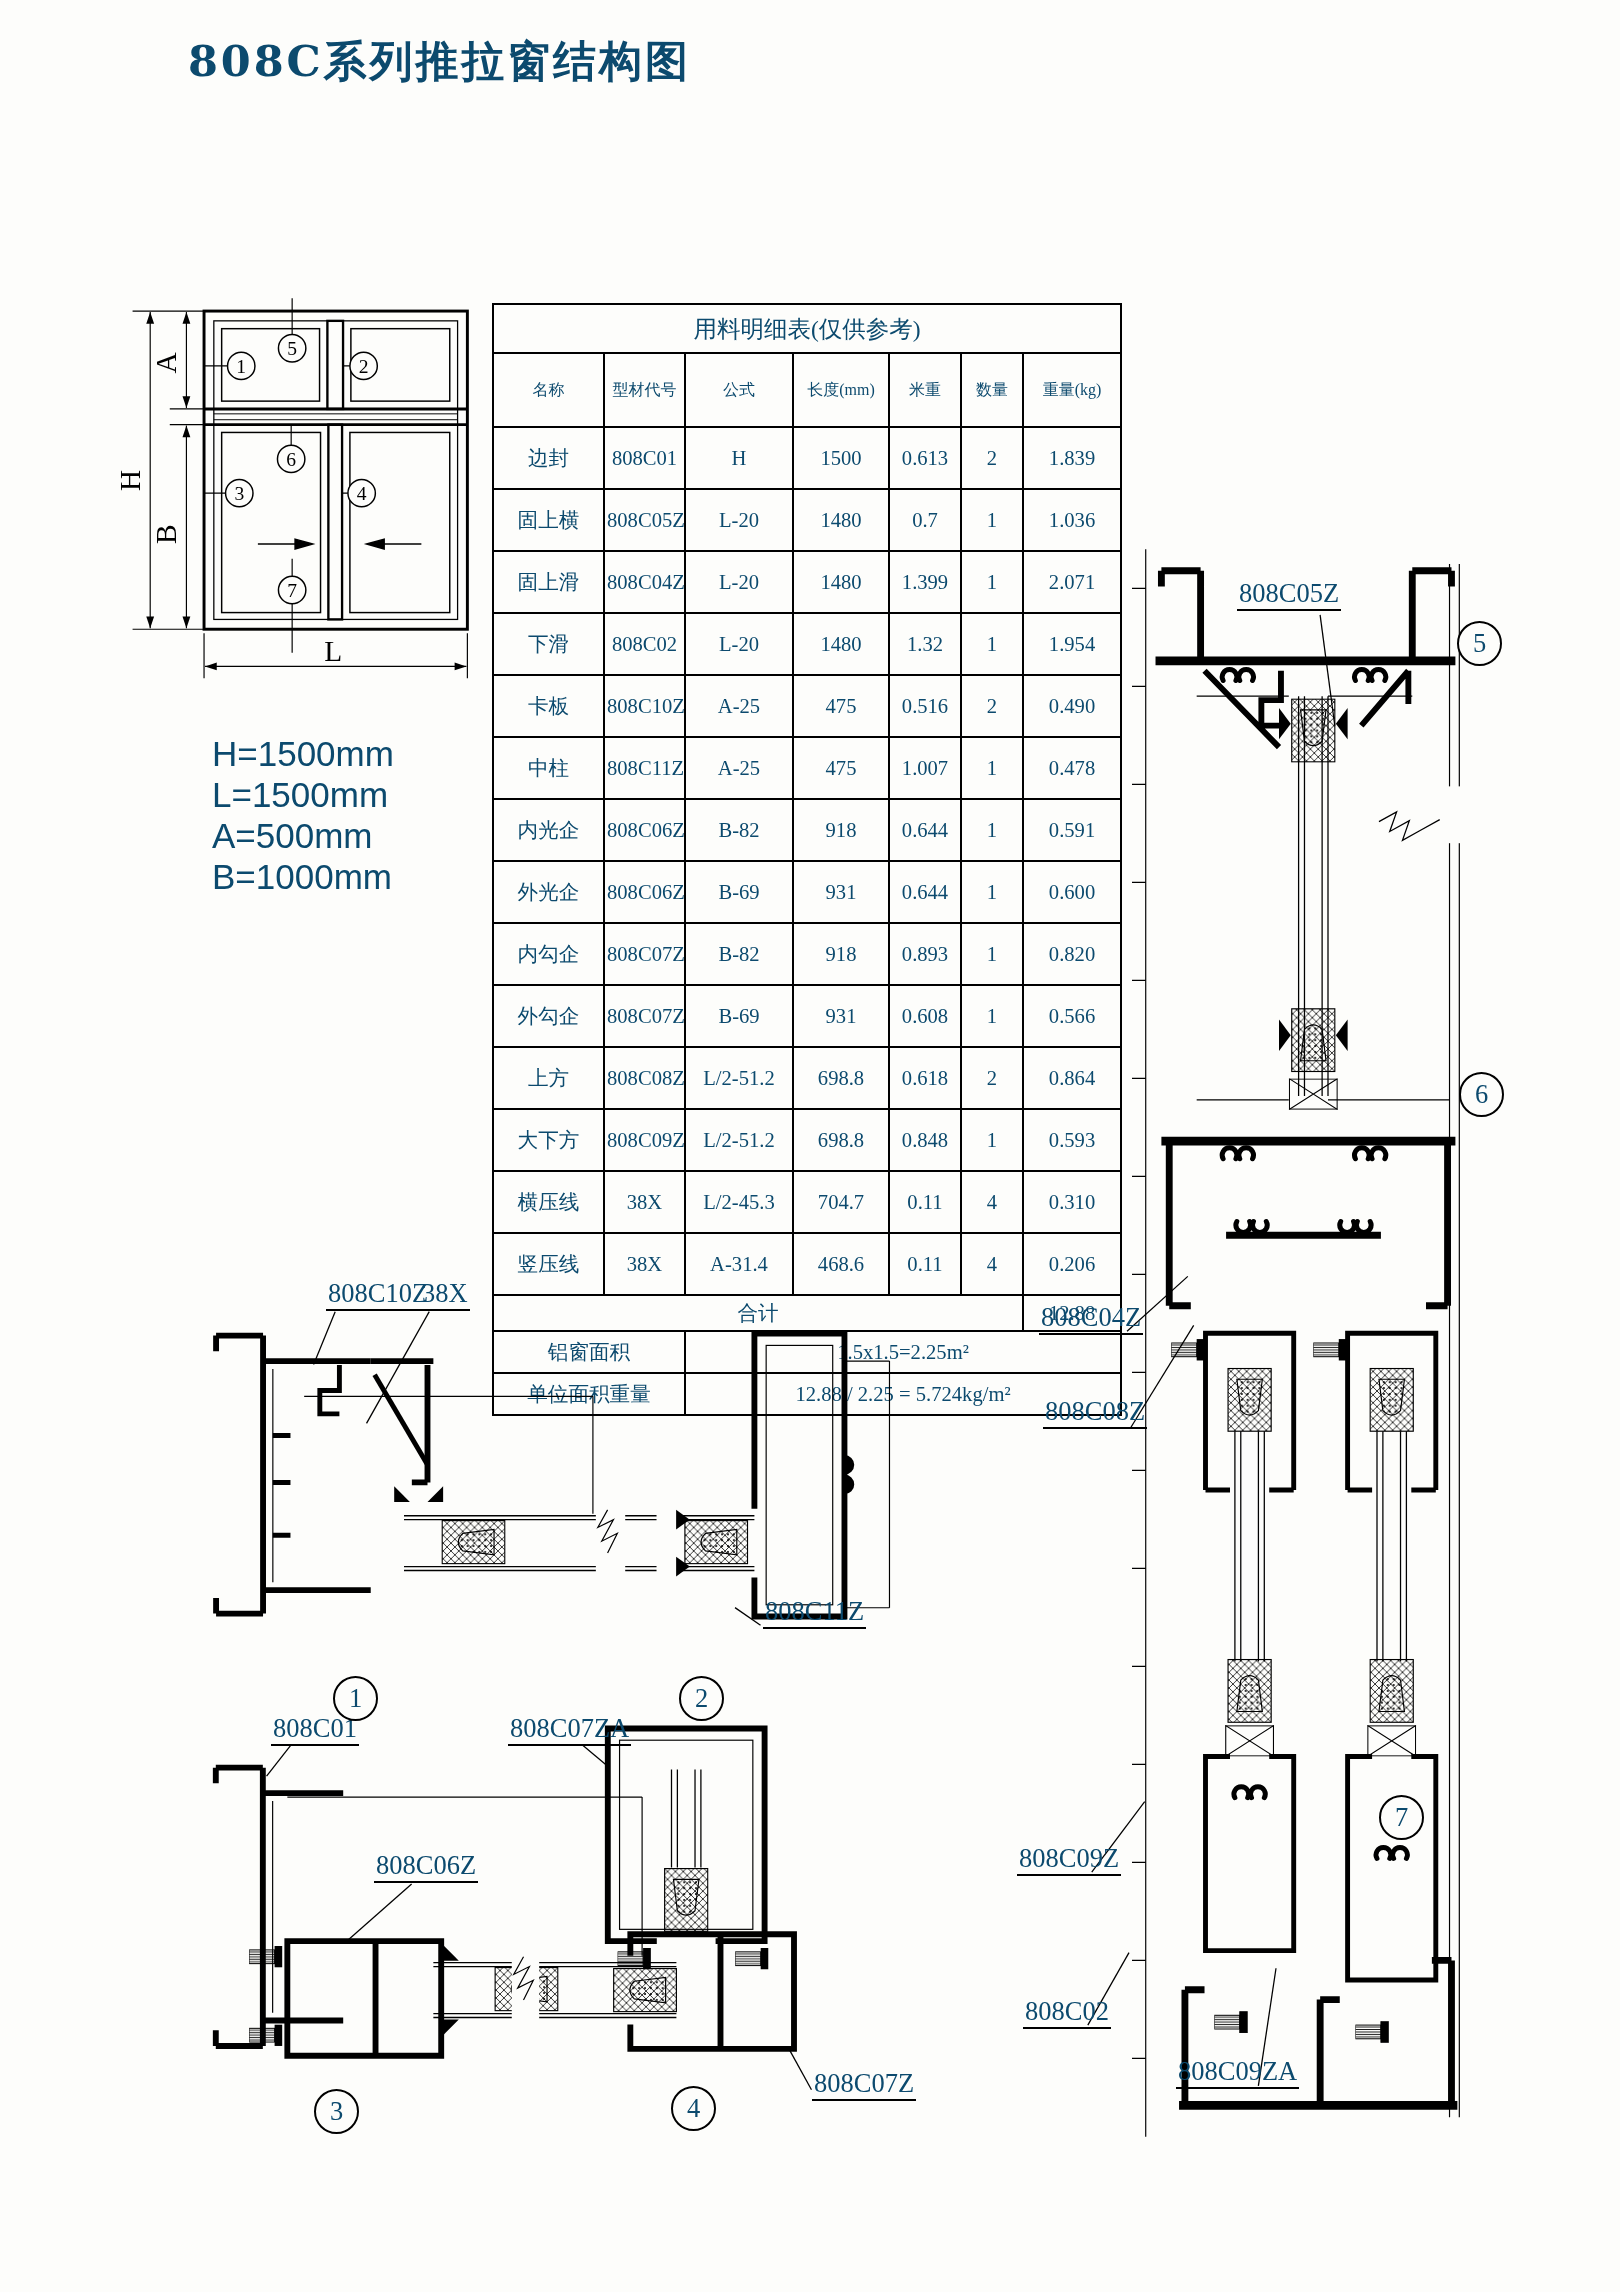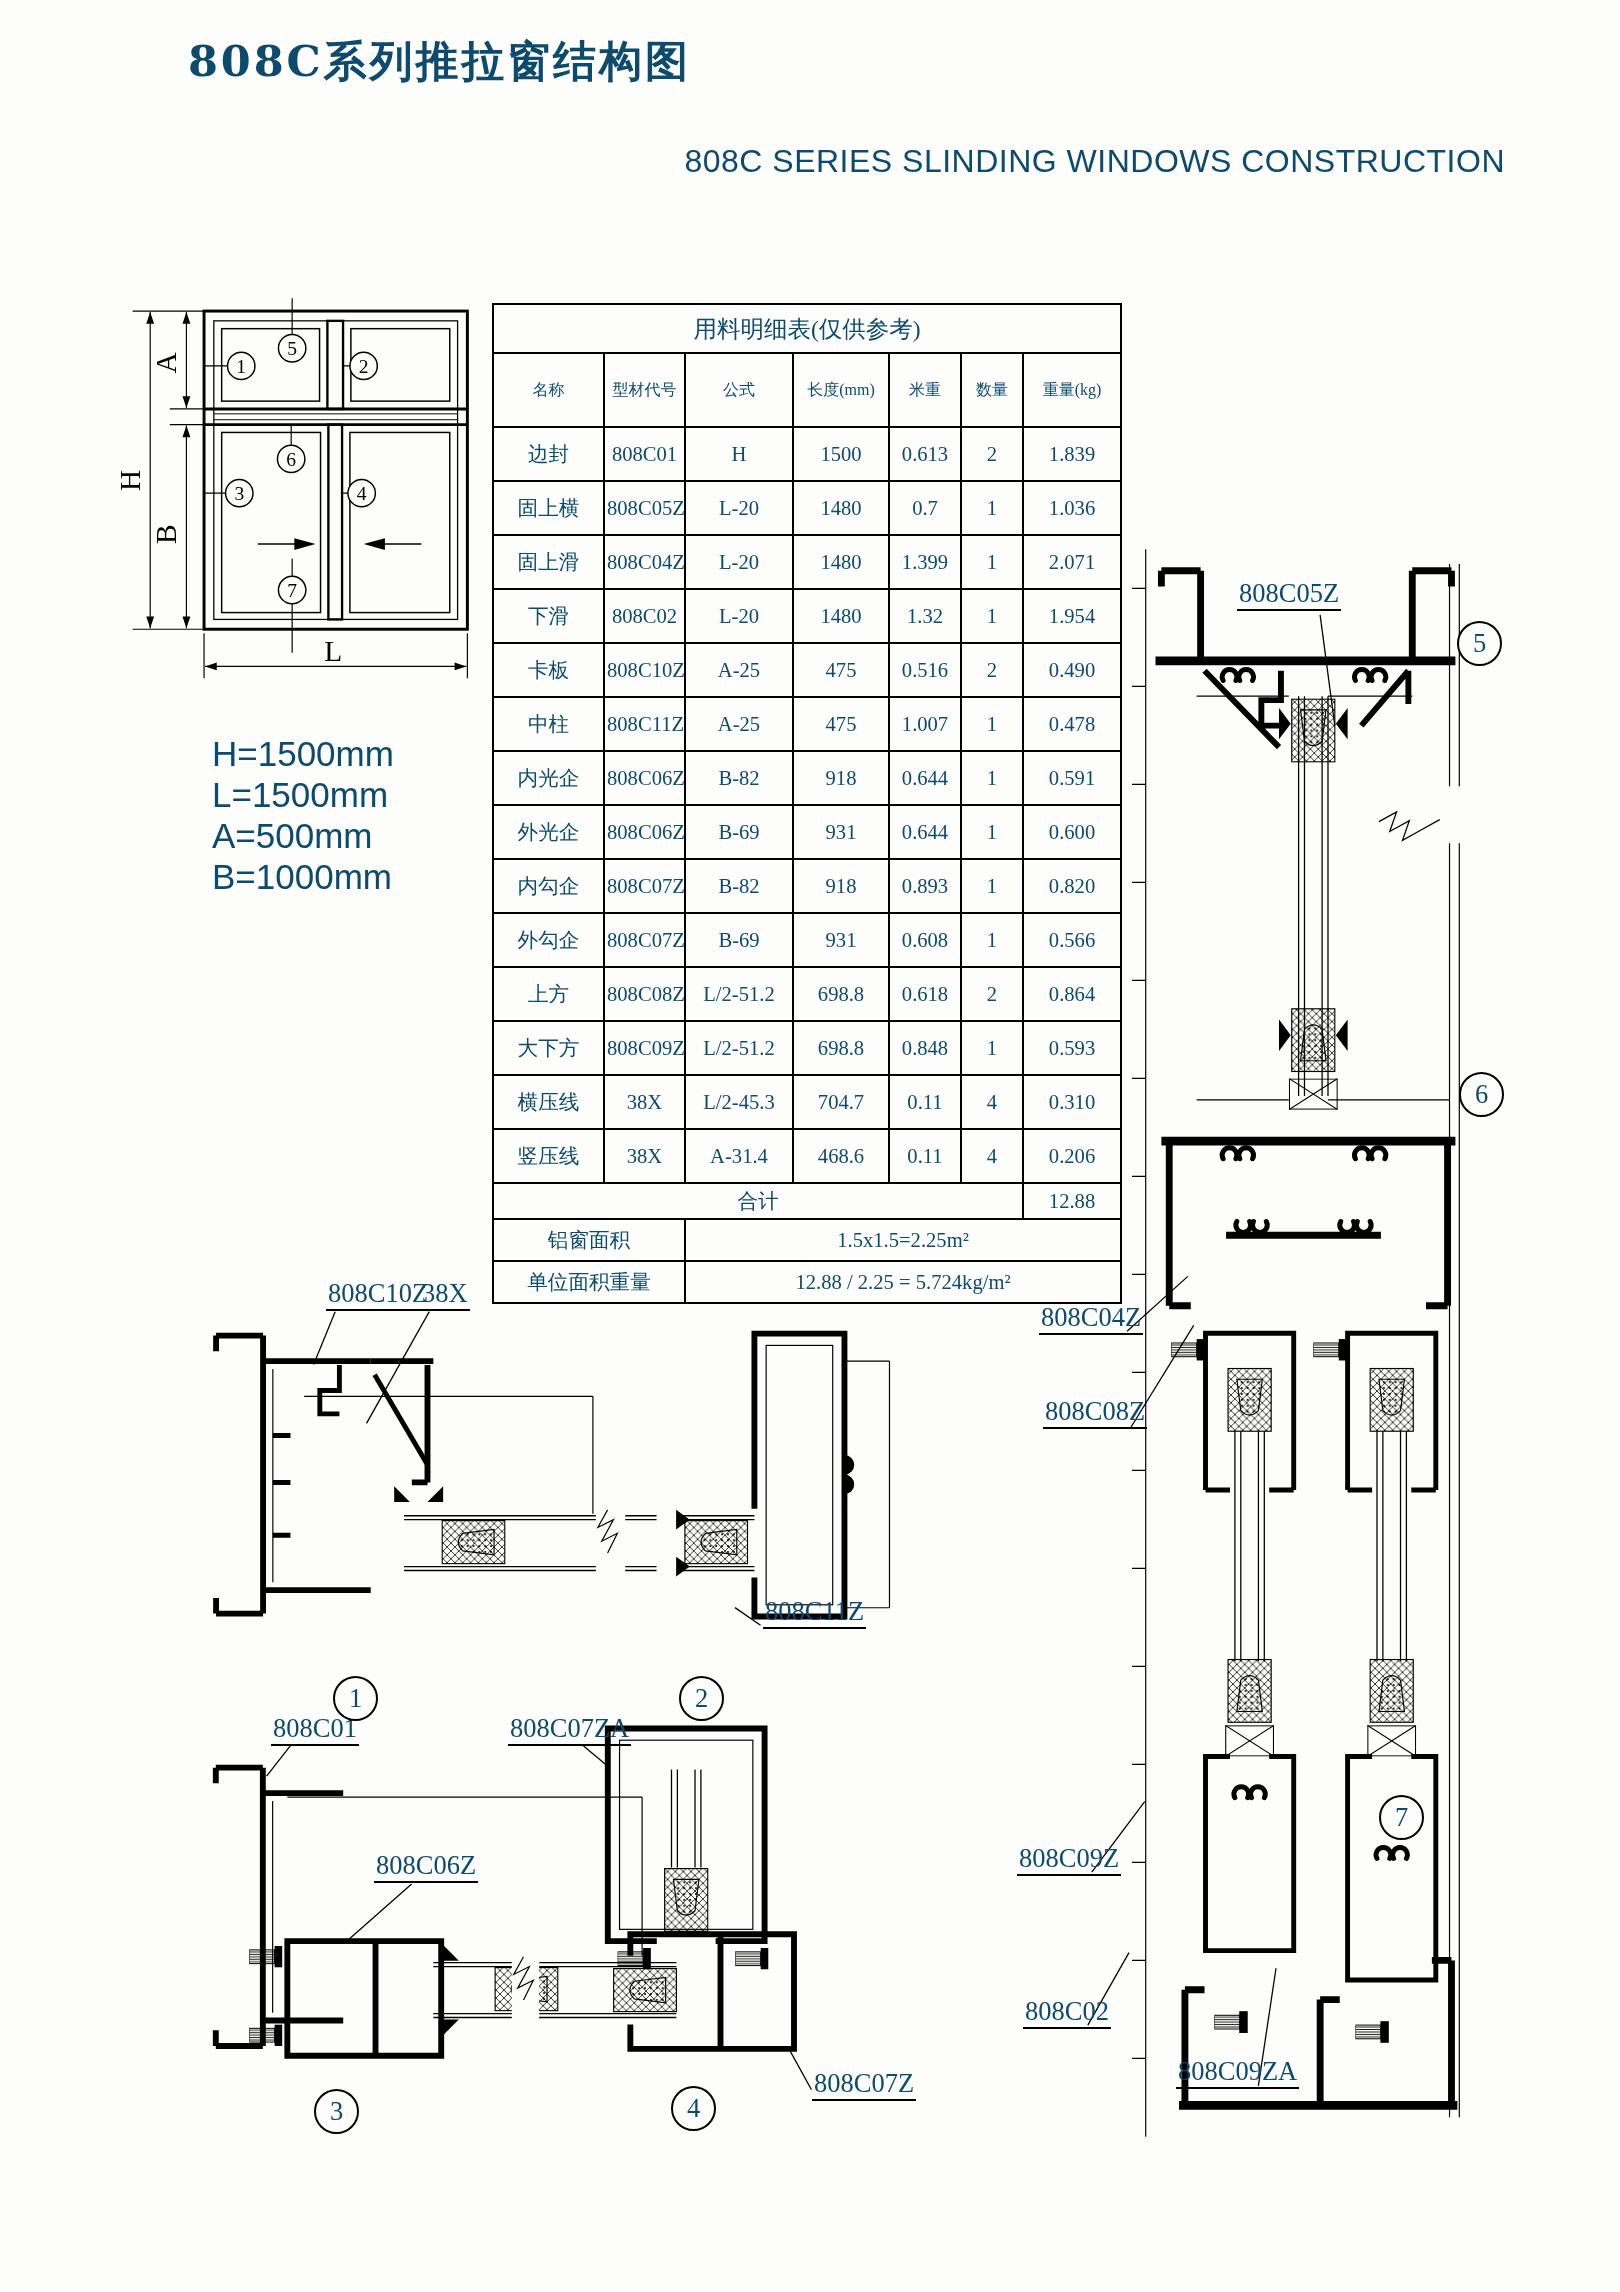--- a/index.html
+++ b/index.html
@@ -13,21 +13,21 @@
   .dims{left:212px;top:733px;font-size:35px;line-height:41px;
         font-family:"Liberation Sans","DejaVu Sans",sans-serif;}
   
   .mt{position:absolute;left:492px;top:279px;width:627px;border-collapse:collapse;table-layout:fixed;
       font-size:20.6px;margin-top:24px;}
   .mt td,.mt th{border:2px solid #000;text-align:center;vertical-align:middle;padding:0 2px;
       overflow:hidden;white-space:nowrap;font-weight:normal;}
   .mt{border:2.9px solid #000;}
   .mt .trow{height:49px;font-size:23.5px;}
   .mt .hrow{height:74px;font-size:16px;}
-  .mt tbody tr{height:54px;}
+  .mt tbody tr{height:62px;}
   .mt .srow{height:36px;}
   .mt .arow{height:42px;border-radius:18px;}
   
   .plabel{position:absolute;font-size:26.5px;border-bottom:2px solid #000;padding:0 2px 1px 2px;
           white-space:nowrap;line-height:1.05;}
   
   .co{position:absolute;width:41px;height:41px;border:2px solid #000;border-radius:50%;
       background:#fdfdfb;text-align:center;line-height:41px;font-size:26.5px;}
   svg{display:block;}
   .ov{pointer-events:none;}
@@ -60,21 +60,20 @@
         <rect x="0" y="4" width="26" height="14" fill="url(#rb)" stroke="#000" stroke-width="1"></rect>
         <rect x="26" y="0" width="8" height="22" fill="#000"></rect>
       </symbol>
       <g id="clip">
         <path d="M-15,6 a7.5,7.5 0 1 1 13,0 M2,6 a7.5,7.5 0 1 1 13,0" stroke="#000" stroke-width="5" fill="none" stroke-linecap="round"></path>
       </g>
     </defs>
   </svg>
 
   <div class="abs title">808C系列推拉窗结构图</div>
-  <div class="abs subtitle">808C  SERIES   SLINDING WINDOWS CONSTRUCTION</div>
 
   <svg class="abs" style="left:113px;top:294px" width="372" height="412" viewBox="0 0 380 420">
     <defs>
       <marker id="ar" markerUnits="userSpaceOnUse" markerWidth="14" markerHeight="10" refX="13" refY="5" orient="auto-start-reverse">
           <path d="M1,1 L13,5 L1,9 Z" fill="#000"></path>
         </marker>
     </defs>
     <g stroke="#000" stroke-width="1.2" fill="none">
       <line x1="38" y1="18" x2="38" y2="341" marker-start="url(#ar)" marker-end="url(#ar)"></line>
       <line x1="20" y1="17" x2="93" y2="17"></line>

